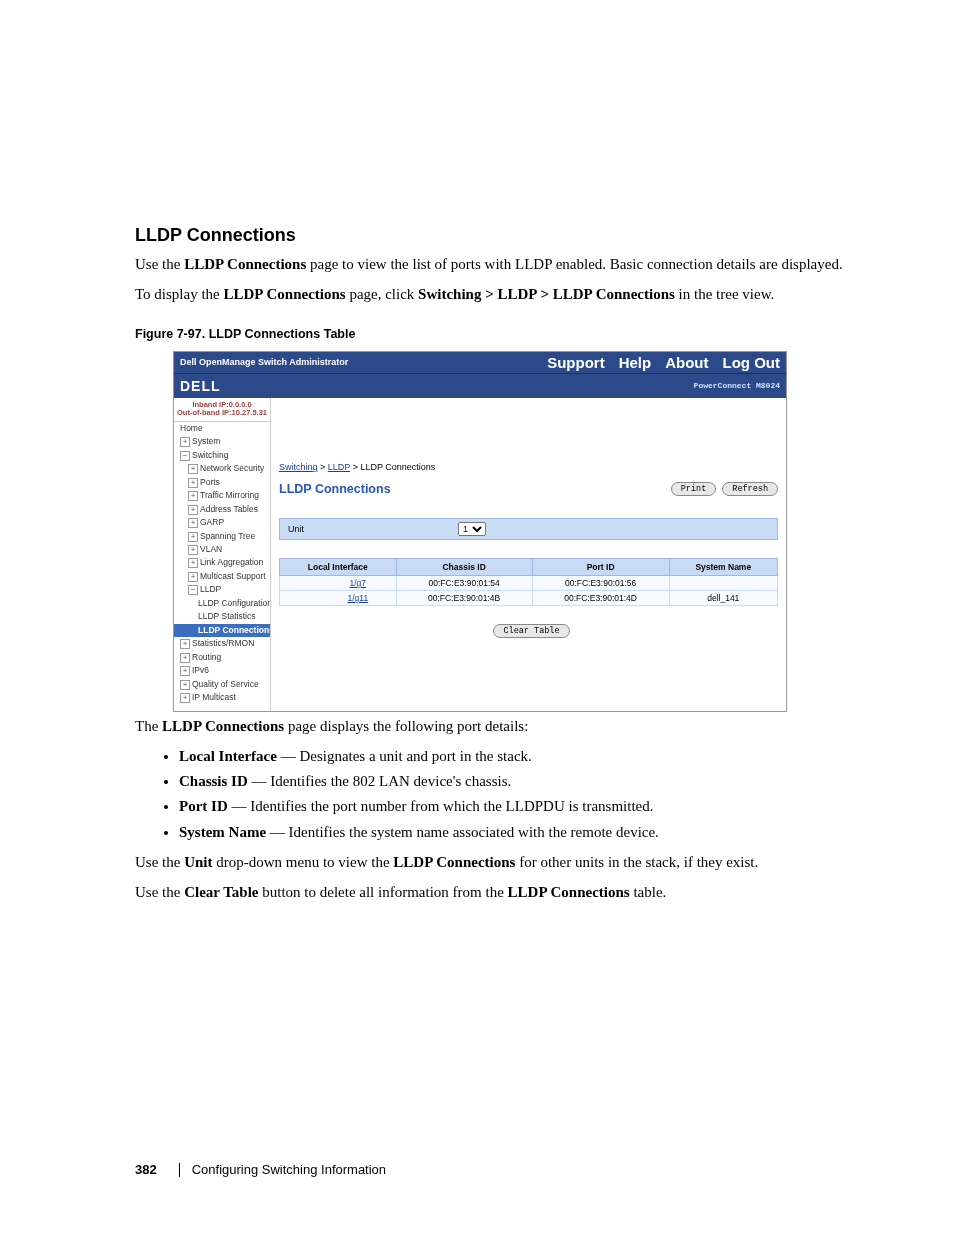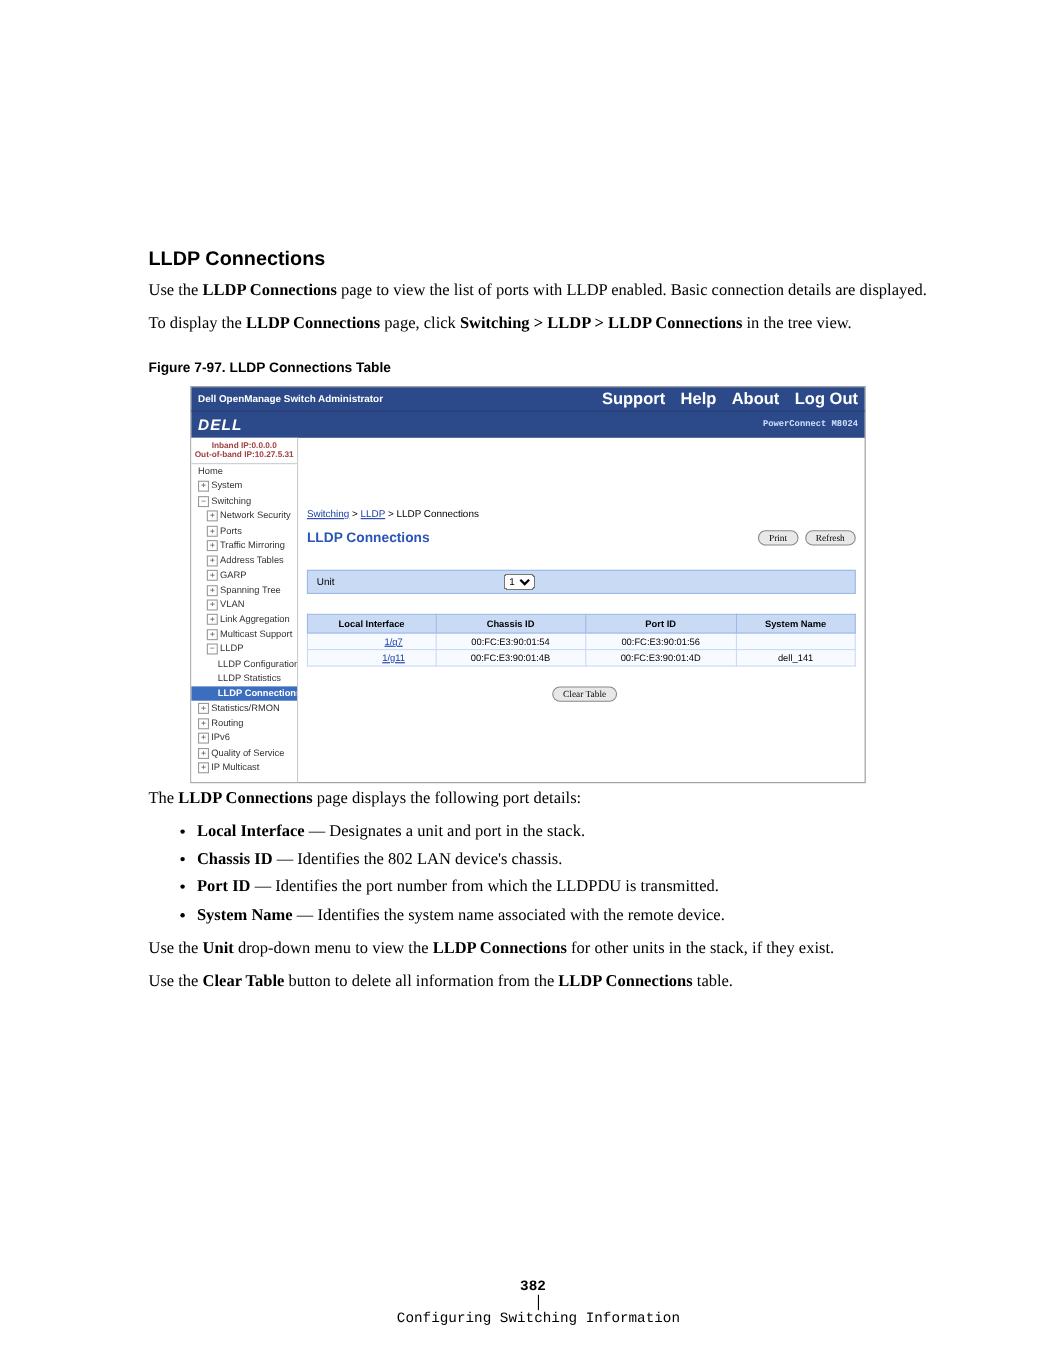--- a/index.html
+++ b/index.html
@@ -57,21 +57,20 @@
   .ss-logobar {
     background: #2c4a8a;
     color: #fff;
     display: flex;
     align-items: center;
     height: 24px;
     padding: 0 6px;
     border-top: 1px solid #1a3066;
   }
   .ss-logo {
-    font-style: italic;
     font-weight: bold;
     font-size: 14px;
     letter-spacing: 1px;
   }
   .ss-model {
     margin-left: auto;
     font-size: 8px;
     font-weight: bold;
     color: #cfe0ff;
     font-family: Liberation Mono, monospace;
@@ -141,21 +140,21 @@
     flex: 1;
   }
   .ss-btn {
     background: #e8e8e8;
     border: 1px solid #888;
     border-radius: 9px;
     padding: 1px 9px;
     font-size: 8.5px;
     margin-left: 6px;
     cursor: pointer;
-    font-family: Liberation Serif, serif;
+    font-family: Liberation Mono, monospace;
   }
   .ss-unitbar {
     margin-top: 22px;
     background: #c9daf5;
     border: 1px solid #9bb8e6;
     padding: 3px 8px;
     display: flex;
     align-items: center;
     font-size: 9px;
   }
@@ -188,25 +187,24 @@
   ul.details {
     margin: 8px 0 10px 0;
     padding-left: 44px;
   }
   ul.details li {
     margin: 5px 0;
     line-height: 1.35;
   }
   .footer {
     margin-top: 260px;
-    font-family: Liberation Mono, monospace;
+    font-family: Liberation Sans, sans-serif;
     font-size: 13px;
     display: flex;
     align-items: center;
-    flex-direction: column;
   }
   .footer .pageno { font-weight: bold; margin-right: 10px; }
   .footer .divider {
     border-left: 1px solid #000;
     height: 14px;
     margin: 0 12px;
   }
 </style>
 </head>
 <body>

